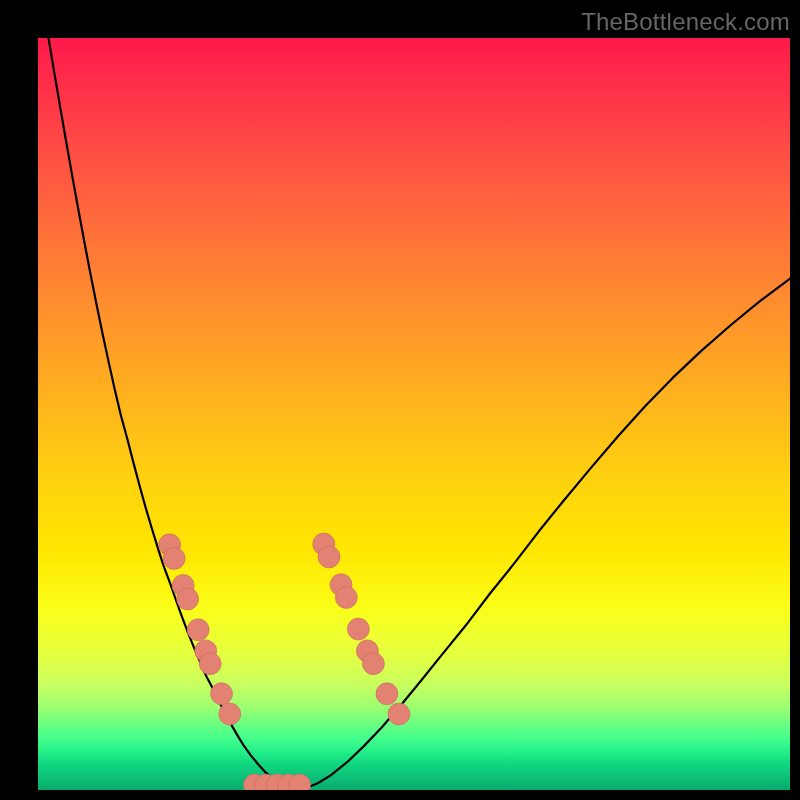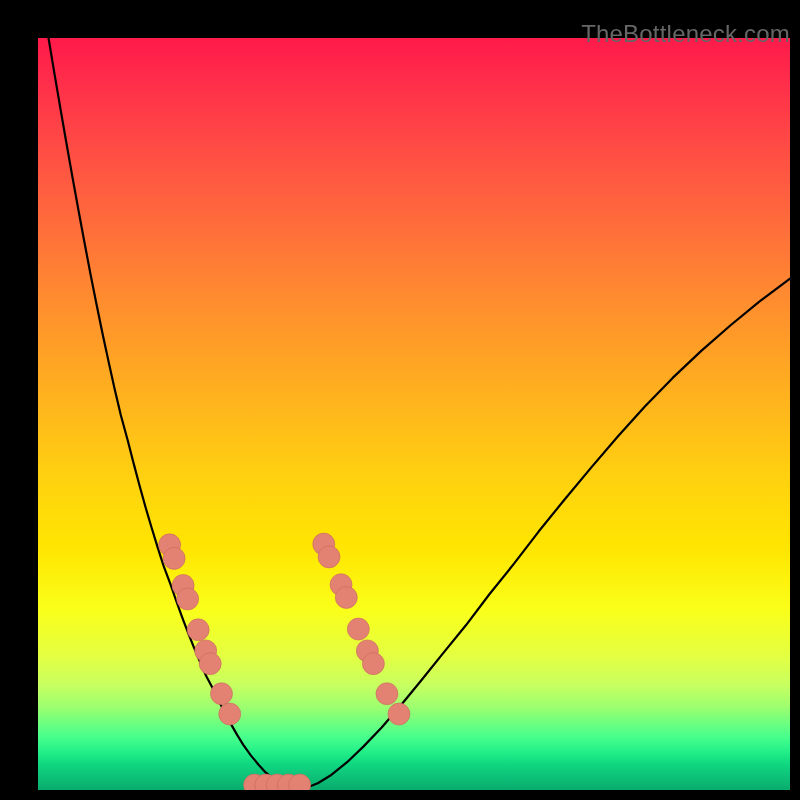--- a/index.html
+++ b/index.html
@@ -56,21 +56,21 @@
       #08ab6d 100%
     );
   }
   .svg-layer {
     position: absolute;
     left: 0;
     top: 0;
   }
   .watermark {
     position: absolute;
-    top: 20px;
+    top: 8px;
     right: 10px;
     color: #666;
     font-size: 24px;
     font-weight: 500;
     letter-spacing: 0.2px;
     user-select: none;
   }
 </style>
 </head>
 <body>

